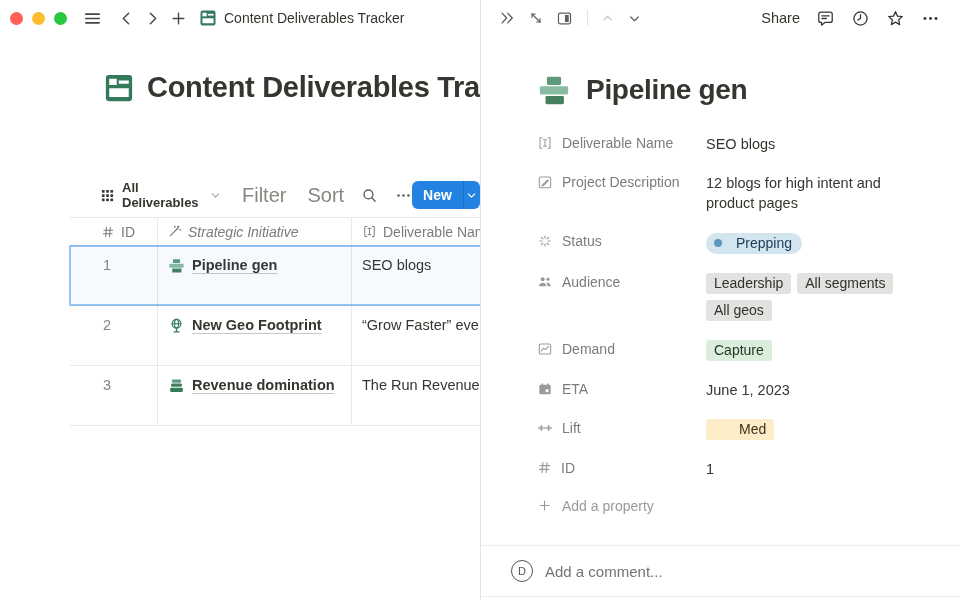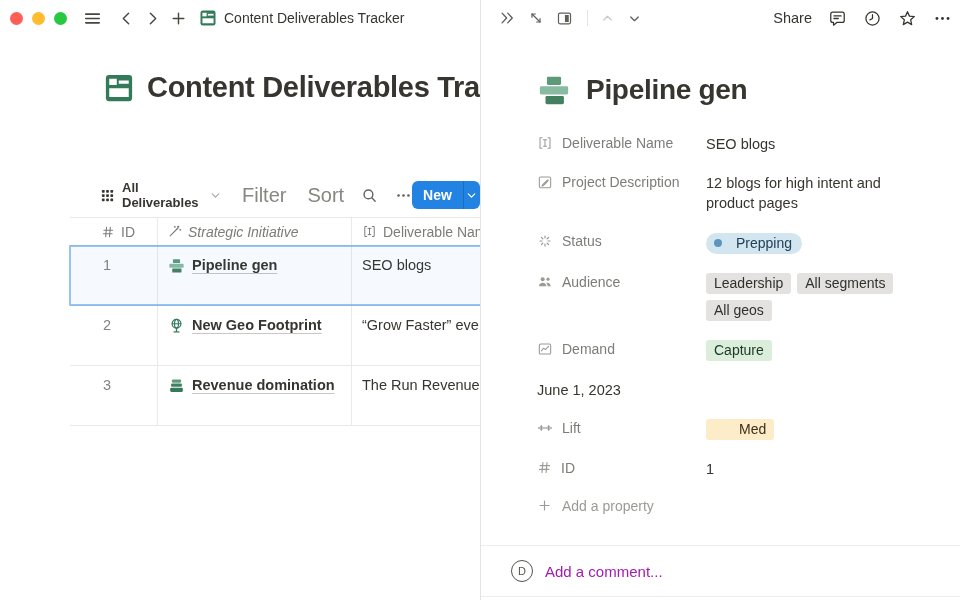--- a/index.html
+++ b/index.html
@@ -58,21 +58,21 @@
                           border:2px solid rgba(35,131,226,.45); background:rgba(35,131,226,.045);
                           pointer-events:none; border-radius:1px; }
   .addnew-row { display:flex; align-items:center; gap:9px; height:32px; color:#7d7c78;
                 padding-left:3px; border-bottom:1px solid #e9e9e7; cursor:pointer; }
   .calc-row { display:flex; align-items:center; gap:0; height:30px; margin-top:3px;
               color:#8f8e8a; padding-left:5px; cursor:pointer; }
 
   
   .panel { position:absolute; top:0; left:480px; width:480px; height:600px; background:#fff;
            border-left:1px solid #e4e3e1; }
-  .panel-toolbar { height:36px; display:flex; align-items:center; padding:0 8px 0 17px; }
+  .panel-toolbar { height:36px; display:flex; align-items:center; padding:0 20px 0 17px; }
   .pt-ic { color:#5f5e59; margin-right:12px; cursor:pointer; display:flex; }
   .pt-divider { width:1px; height:16px; background:#e4e3e1; margin:0 12px 0 2px; }
   .pt-ic.disabled { color:#c9c8c5; }
   .pt-right { margin-left:auto; display:flex; align-items:center; gap:16px; }
   .share-lbl { font-size:14.5px; cursor:pointer; }
   .pt-ric { color:#37352f; cursor:pointer; display:flex; }
 
   .panel-body { padding:37px 30px 0 56px; }
   .peek-title { display:flex; align-items:center; gap:15px; }
   .peek-title .t { font-size:28px; font-weight:700; letter-spacing:-0.3px; }
@@ -92,21 +92,21 @@
   .pill.green  { background:#dbeddb; color:#1c3829; }
   .pill.yellow { background:#fdecc8; color:#402c1b;padding-left:33px; }
   .addprop { display:flex; align-items:center; gap:10px; color:#9b9a97; cursor:pointer; margin-top:2px; }
 
   .comment-section { position:absolute; left:0; right:0; top:545px; height:52px;
                      border-top:1px solid #ededeb; border-bottom:1px solid #ededeb;
                      display:flex; align-items:center; padding:0 16px 0 30px; }
   .avatar { width:22px; height:22px; border-radius:50%; border:1.4px solid #55534e; color:#55534e;
             display:flex; align-items:center; justify-content:center; font-size:11px; font-weight:500;
             flex-shrink:0; }
-  .comment-ph { margin-left:12px; color:#a21caf; font-size:15px; cursor:text; flex:1; }
+  .comment-ph { margin-left:12px; color:#737373; font-size:15px; cursor:text; flex:1; }
 </style>
 </head>
 <body>
 
 <div class="main">
 
   <div class="topbar">
     <div class="traffic">
       <div class="light red"></div>
       <div class="light yellow"></div>
@@ -478,20 +478,31 @@
               </svg>
           </span>
           <span>Demand</span>
         </div>
         <div class="pvalue">
           <span class="pill green">Capture</span>
         </div>
       </div>
 
       <div class="prop">
+        <div class="plabel">
+          <span>
+            <svg width="16" height="16" viewBox="0 0 24 24">
+                <rect x="3.5" y="5.5" width="17" height="14.5" rx="2" fill="currentColor"></rect>
+                <rect x="6.8" y="3.2" width="2.2" height="4" rx="1" fill="currentColor"></rect>
+                <rect x="15" y="3.2" width="2.2" height="4" rx="1" fill="currentColor"></rect>
+                <rect x="13" y="12.5" width="4.2" height="4.2" fill="#fff"></rect>
+              </svg>
+          </span>
+          <span>ETA</span>
+        </div>
         <div class="pvalue">June 1, 2023</div>
       </div>
 
       <div class="prop">
         <div class="plabel">
           <span>
             <svg width="16" height="16" viewBox="0 0 24 24" fill="currentColor">
                 <rect x="5" y="8" width="3" height="8" rx="1.2"></rect>
                 <rect x="16" y="8" width="3" height="8" rx="1.2"></rect>
                 <rect x="2" y="10.3" width="2" height="3.4" rx="1"></rect>

